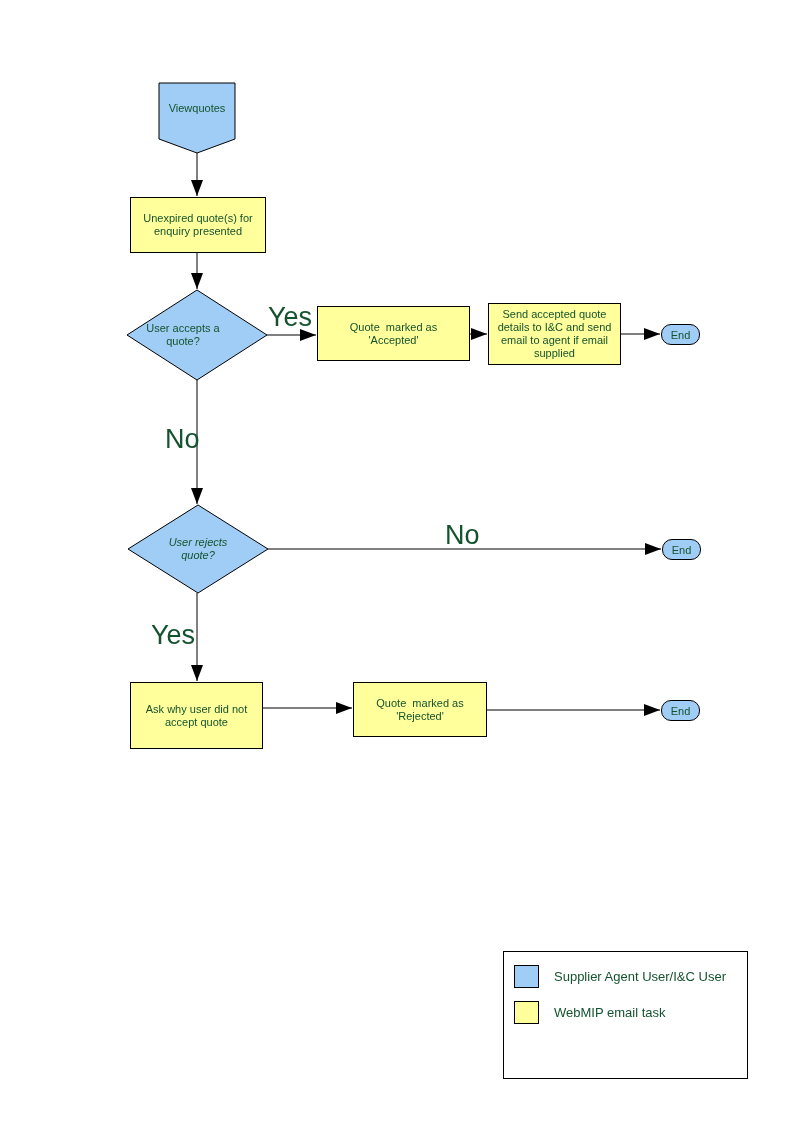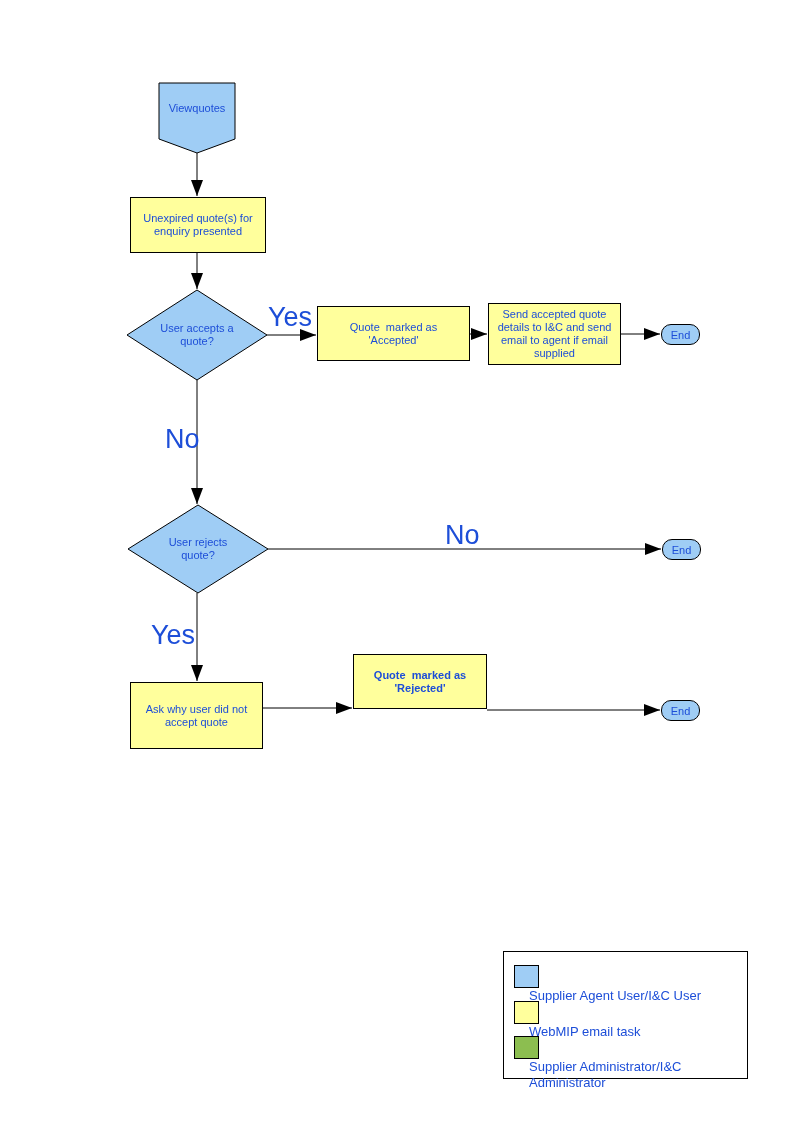--- a/index.html
+++ b/index.html
@@ -2,21 +2,21 @@
 <html><head>
 <meta charset="utf-8">
 <style>
   html, body { margin: 0; padding: 0; background: #ffffff; }
   .canvas {
     position: relative;
     width: 794px;
     height: 1123px;
     background: #ffffff;
     font-family: "Liberation Sans", sans-serif;
-    color: #1d4ed8;
+    color: #14532d;
     overflow: hidden;
   }
   .connector-layer {
     position: absolute;
     left: 0; top: 0;
     width: 794px; height: 1123px;
   }
   .node-text {
     position: absolute;
     display: flex;
@@ -65,22 +65,21 @@
     width: 245px;
     height: 128px;
     box-sizing: border-box;
     border: 1px solid #000000;
     background: #ffffff;
   }
   .legend-row {
     position: absolute;
     left: 10px;
     display: flex;
-    align-items: flex-start;
-    flex-direction: column;
+    align-items: center;
   }
   .legend-swatch {
     box-sizing: border-box;
     width: 25px;
     height: 23px;
     border: 1px solid #000000;
     flex: 0 0 auto;
   }
   .legend-label {
     margin-left: 15px;
@@ -121,25 +120,25 @@
   <div class="node-text" style="left:159px; top:83px; width:76px; height:50px;">Viewquotes</div>
 
   <div class="task-box" style="left: 130px; top: 197px; width: 136px; height: 56px; background-color: rgb(255, 255, 156);">Unexpired quote(s) for enquiry presented</div>
 
   <div class="task-box" style="left: 317px; top: 306px; width: 153px; height: 55px; background-color: rgb(255, 255, 156);">Quote  marked as 'Accepted'</div>
 
   <div class="task-box" style="left: 488px; top: 303px; width: 133px; height: 62px; padding: 10px 3px; background-color: rgb(255, 255, 156);">Send accepted quote details to I&amp;C and send email to agent if email supplied</div>
 
   <div class="task-box" style="left: 130px; top: 682px; width: 133px; height: 67px; background-color: rgb(255, 255, 156);">Ask why user did not accept quote</div>
 
-  <div class="task-box" style="left: 353px; top: 654px; width: 134px; height: 55px; background-color: rgb(255, 255, 156); font-weight: bold;">Quote  marked as 'Rejected'</div>
+  <div class="task-box" style="left: 353px; top: 682px; width: 134px; height: 55px; background-color: rgb(255, 255, 156);">Quote  marked as 'Rejected'</div>
 
-  <div class="node-text" style="left:147px; top:318px; width:100px; height:34px;">User accepts a quote?</div>
+  <div class="node-text" style="left:133px; top:318px; width:100px; height:34px;">User accepts a quote?</div>
 
-  <div class="node-text" style="left:153px; top:532px; width:90px; height:34px;">User rejects quote?</div>
+  <div class="node-text" style="left:153px; top:532px; width:90px; height:34px;font-style:italic;">User rejects quote?</div>
 
   <div class="end-node" style="left: 661px; top: 324px; background-color: rgb(159, 205, 245);">
       <span>End</span>
     </div>
 
   <div class="end-node" style="left: 662px; top: 539px; background-color: rgb(159, 205, 245);">
       <span>End</span>
     </div>
 
   <div class="end-node" style="left: 661px; top: 700px; background-color: rgb(159, 205, 245);">
@@ -153,19 +152,15 @@
 
   <div class="legend">
     <div class="legend-row" style="top:13px;">
       <div class="legend-swatch" style="background-color: rgb(159, 205, 245);"></div>
       <div class="legend-label">Supplier Agent User/I&amp;C User</div>
     </div>
     <div class="legend-row" style="top:49px;">
       <div class="legend-swatch" style="background-color: rgb(255, 255, 156);"></div>
       <div class="legend-label">WebMIP email task</div>
     </div>
-    <div class="legend-row" style="top:84px;">
-      <div class="legend-swatch" style="background-color: rgb(140, 190, 80);"></div>
-      <div class="legend-label">Supplier Administrator/I&amp;C Administrator</div>
-    </div>
   </div>
 
 </div>
 
 </body></html>

